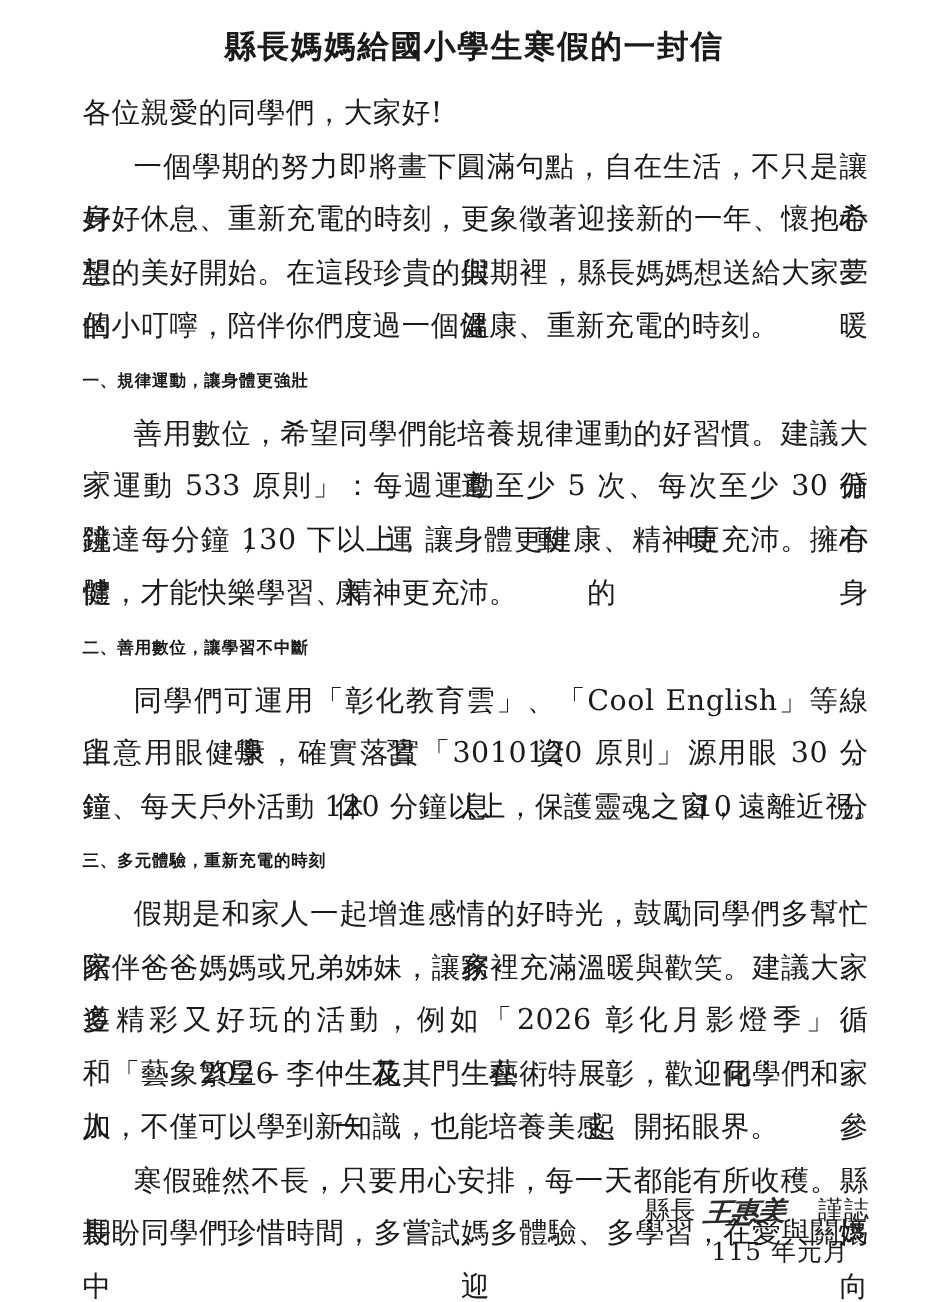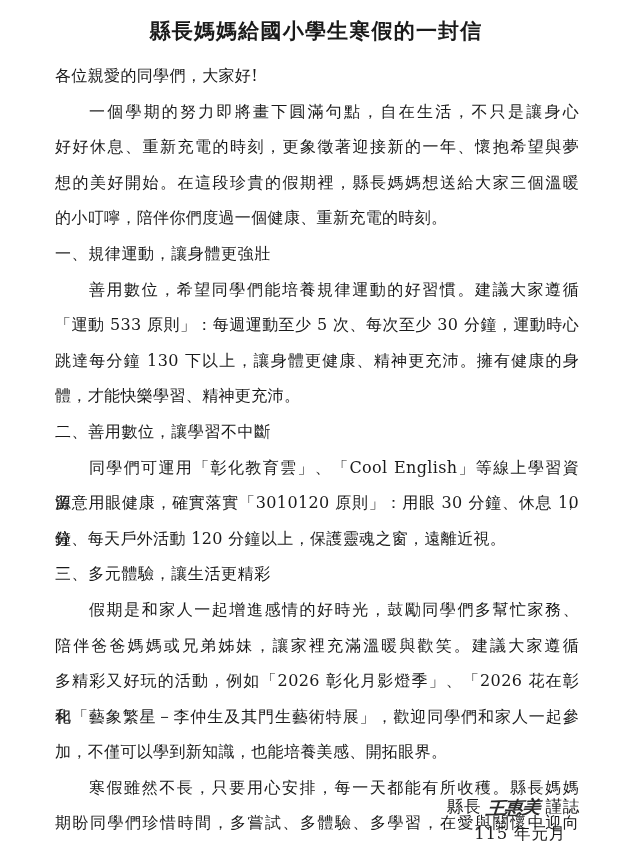--- a/index.html
+++ b/index.html
@@ -43,44 +43,44 @@
 
   
   .body-block {
     position: absolute;
     left: 55px;
     top: 58px;
     width: 524px;
   }
 
   .line {
-    font-size: 16px;
+    font-size: 19px;
     line-height: 35.6px;
     height: 35.6px;
     letter-spacing: 0.35px;
     white-space: nowrap;
     text-align: left;
     font-family: "DejaVu Serif", "Liberation Serif", serif;
   }
 
   
   .line.just {
     text-align: justify;
     text-align-last: justify;
     white-space: normal;
   }
 
   .line.indent {
     text-indent: 34px;
   }
 
   .line.heading {
-    font-weight: normal;
+    font-weight: bold;
     letter-spacing: 0.6px;
-    font-size: 16px;
+    font-size: 11px;
   }
 
   
   .sign-block {
     position: absolute;
     left: 330px;
     top: 793px;
     width: 250px;
     text-align: right;
   }
@@ -88,20 +88,21 @@
     font-size: 16.5px;
     line-height: 27px;
     letter-spacing: 0.8px;
     white-space: nowrap;
     display: block;
     text-align: right;
   }
   .sign-row .label,
   .sign-row .suffix {
     font-family: "DejaVu Serif", "Liberation Serif", serif;
+    margin-left: 17px;
   }
   .sign-name {
     display: inline-block;
     font-family: "DejaVu Sans", "Liberation Sans", sans-serif;
     font-style: italic;
     font-weight: 600;
     font-size: 19px;
     letter-spacing: -1px;
     transform: skewX(-6deg) rotate(-1.5deg) scaleY(0.92);
     transform-origin: center;
@@ -138,21 +139,21 @@
     <div class="line just indent">善用數位，希望同學們能培養規律運動的好習慣。建議大家遵循</div>
     <div class="line just">「運動 533 原則」：每週運動至少 5 次、每次至少 30 分鐘，運動時心</div>
     <div class="line just">跳達每分鐘 130 下以上，讓身體更健康、精神更充沛。擁有健康的身</div>
     <div class="line">體，才能快樂學習、精神更充沛。</div>
 
     <div class="line heading">二、善用數位，讓學習不中斷</div>
     <div class="line just indent">同學們可運用「彰化教育雲」、「Cool English」等線上學習資源，</div>
     <div class="line just">留意用眼健康，確實落實「3010120 原則」：用眼 30 分鐘、休息 10 分</div>
     <div class="line">鐘、每天戶外活動 120 分鐘以上，保護靈魂之窗，遠離近視。</div>
 
-    <div class="line heading">三、多元體驗，讓生活更精彩</div>
+    <div class="line heading">三、多元體驗，重新充電的時刻</div>
     <div class="line just indent">假期是和家人一起增進感情的好時光，鼓勵同學們多幫忙家務、</div>
     <div class="line just">陪伴爸爸媽媽或兄弟姊妹，讓家裡充滿溫暖與歡笑。建議大家遵循</div>
     <div class="line just">多精彩又好玩的活動，例如「2026 彰化月影燈季」、「2026 花在彰化」</div>
     <div class="line just">和「藝象繁星－李仲生及其門生藝術特展」，歡迎同學們和家人一起參</div>
     <div class="line">加，不僅可以學到新知識，也能培養美感、開拓眼界。</div>
 
     <div class="line just indent">寒假雖然不長，只要用心安排，每一天都能有所收穫。縣長媽媽</div>
     <div class="line just">期盼同學們珍惜時間，多嘗試、多體驗、多學習，在愛與關懷中迎向</div>
 
   </div>

